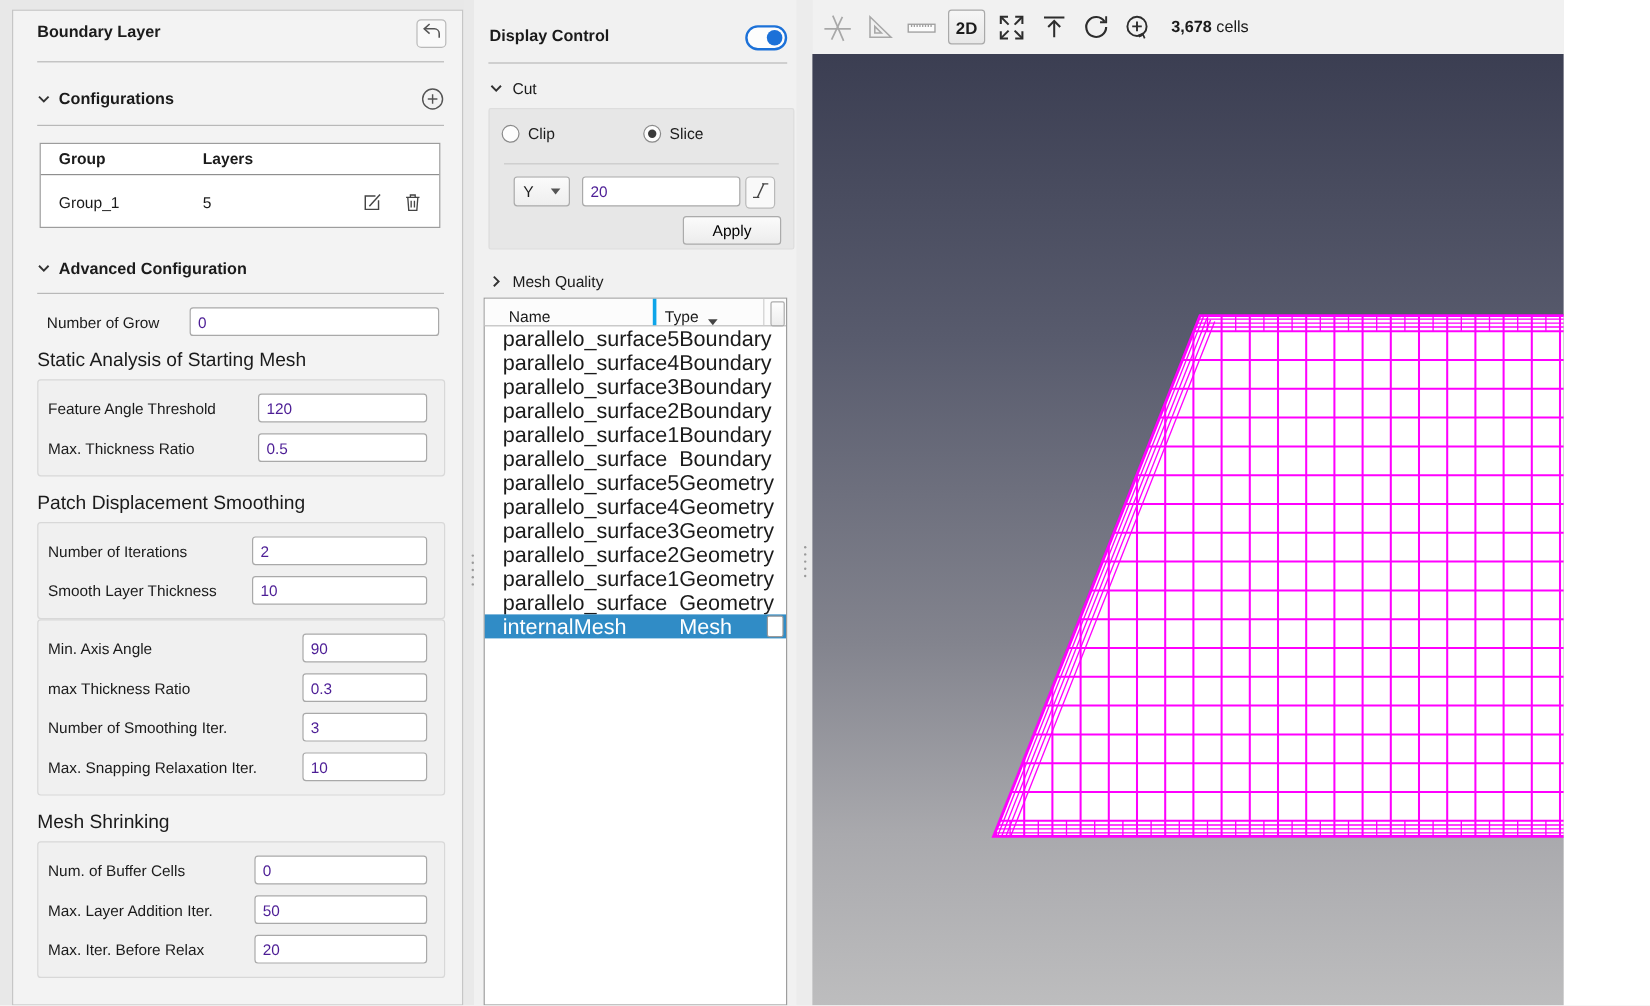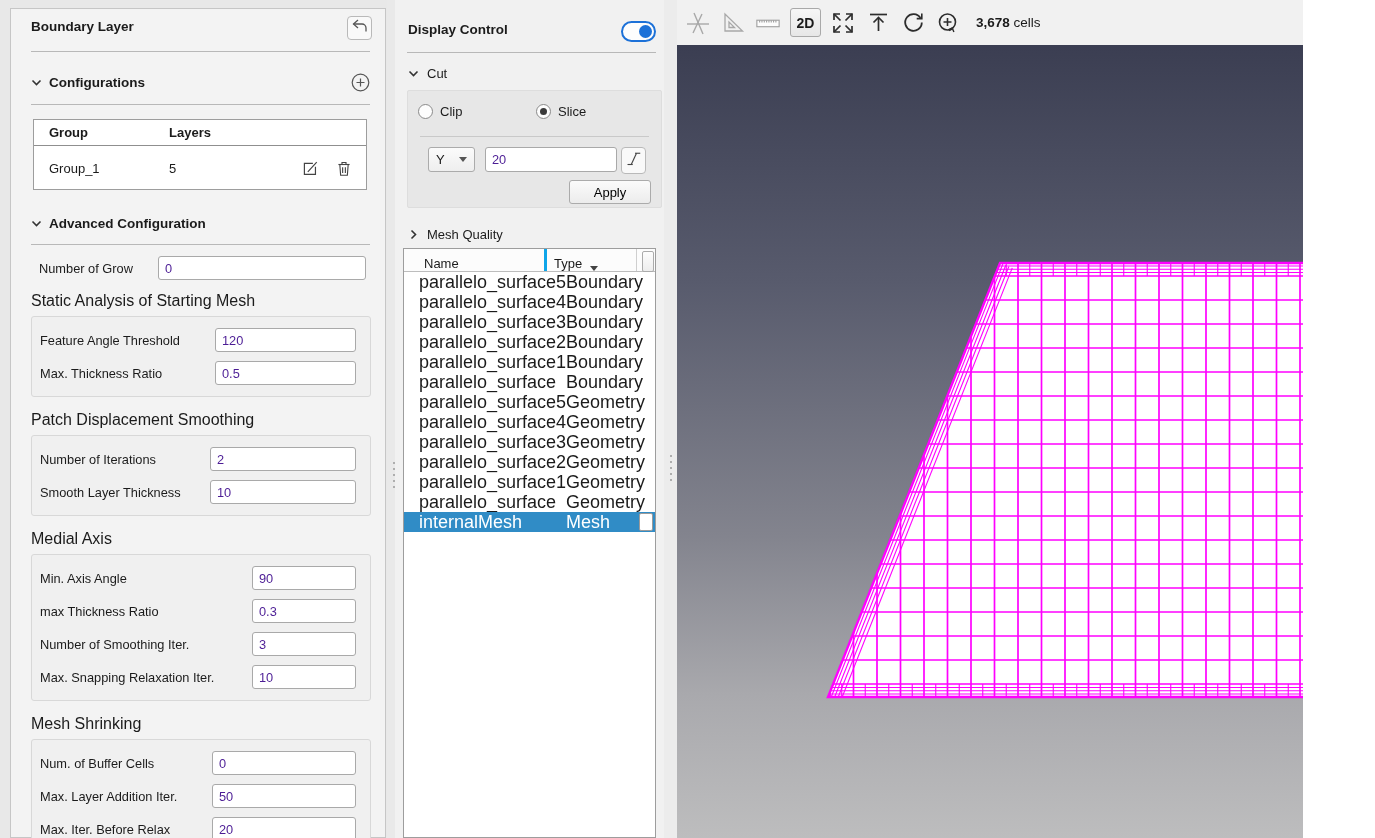--- a/index.html
+++ b/index.html
@@ -184,21 +184,20 @@
         <div class="gbox g1">
           <div class="frow">
             <label class="flabel">Number of Iterations</label>
             <input class="txt" value="2" style="">
           </div>
           <div class="frow">
             <label class="flabel">Smooth Layer Thickness</label>
             <input class="txt" value="10" style="">
           </div>
         </div>
-        <div class="gtitle">Medial Axis</div>
         <div class="gbox g2">
           <div class="frow">
             <label class="flabel">Min. Axis Angle</label>
             <input class="txt" value="90" style="">
           </div>
           <div class="frow">
             <label class="flabel">max Thickness Ratio</label>
             <input class="txt" value="0.3" style="">
           </div>
           <div class="frow">

